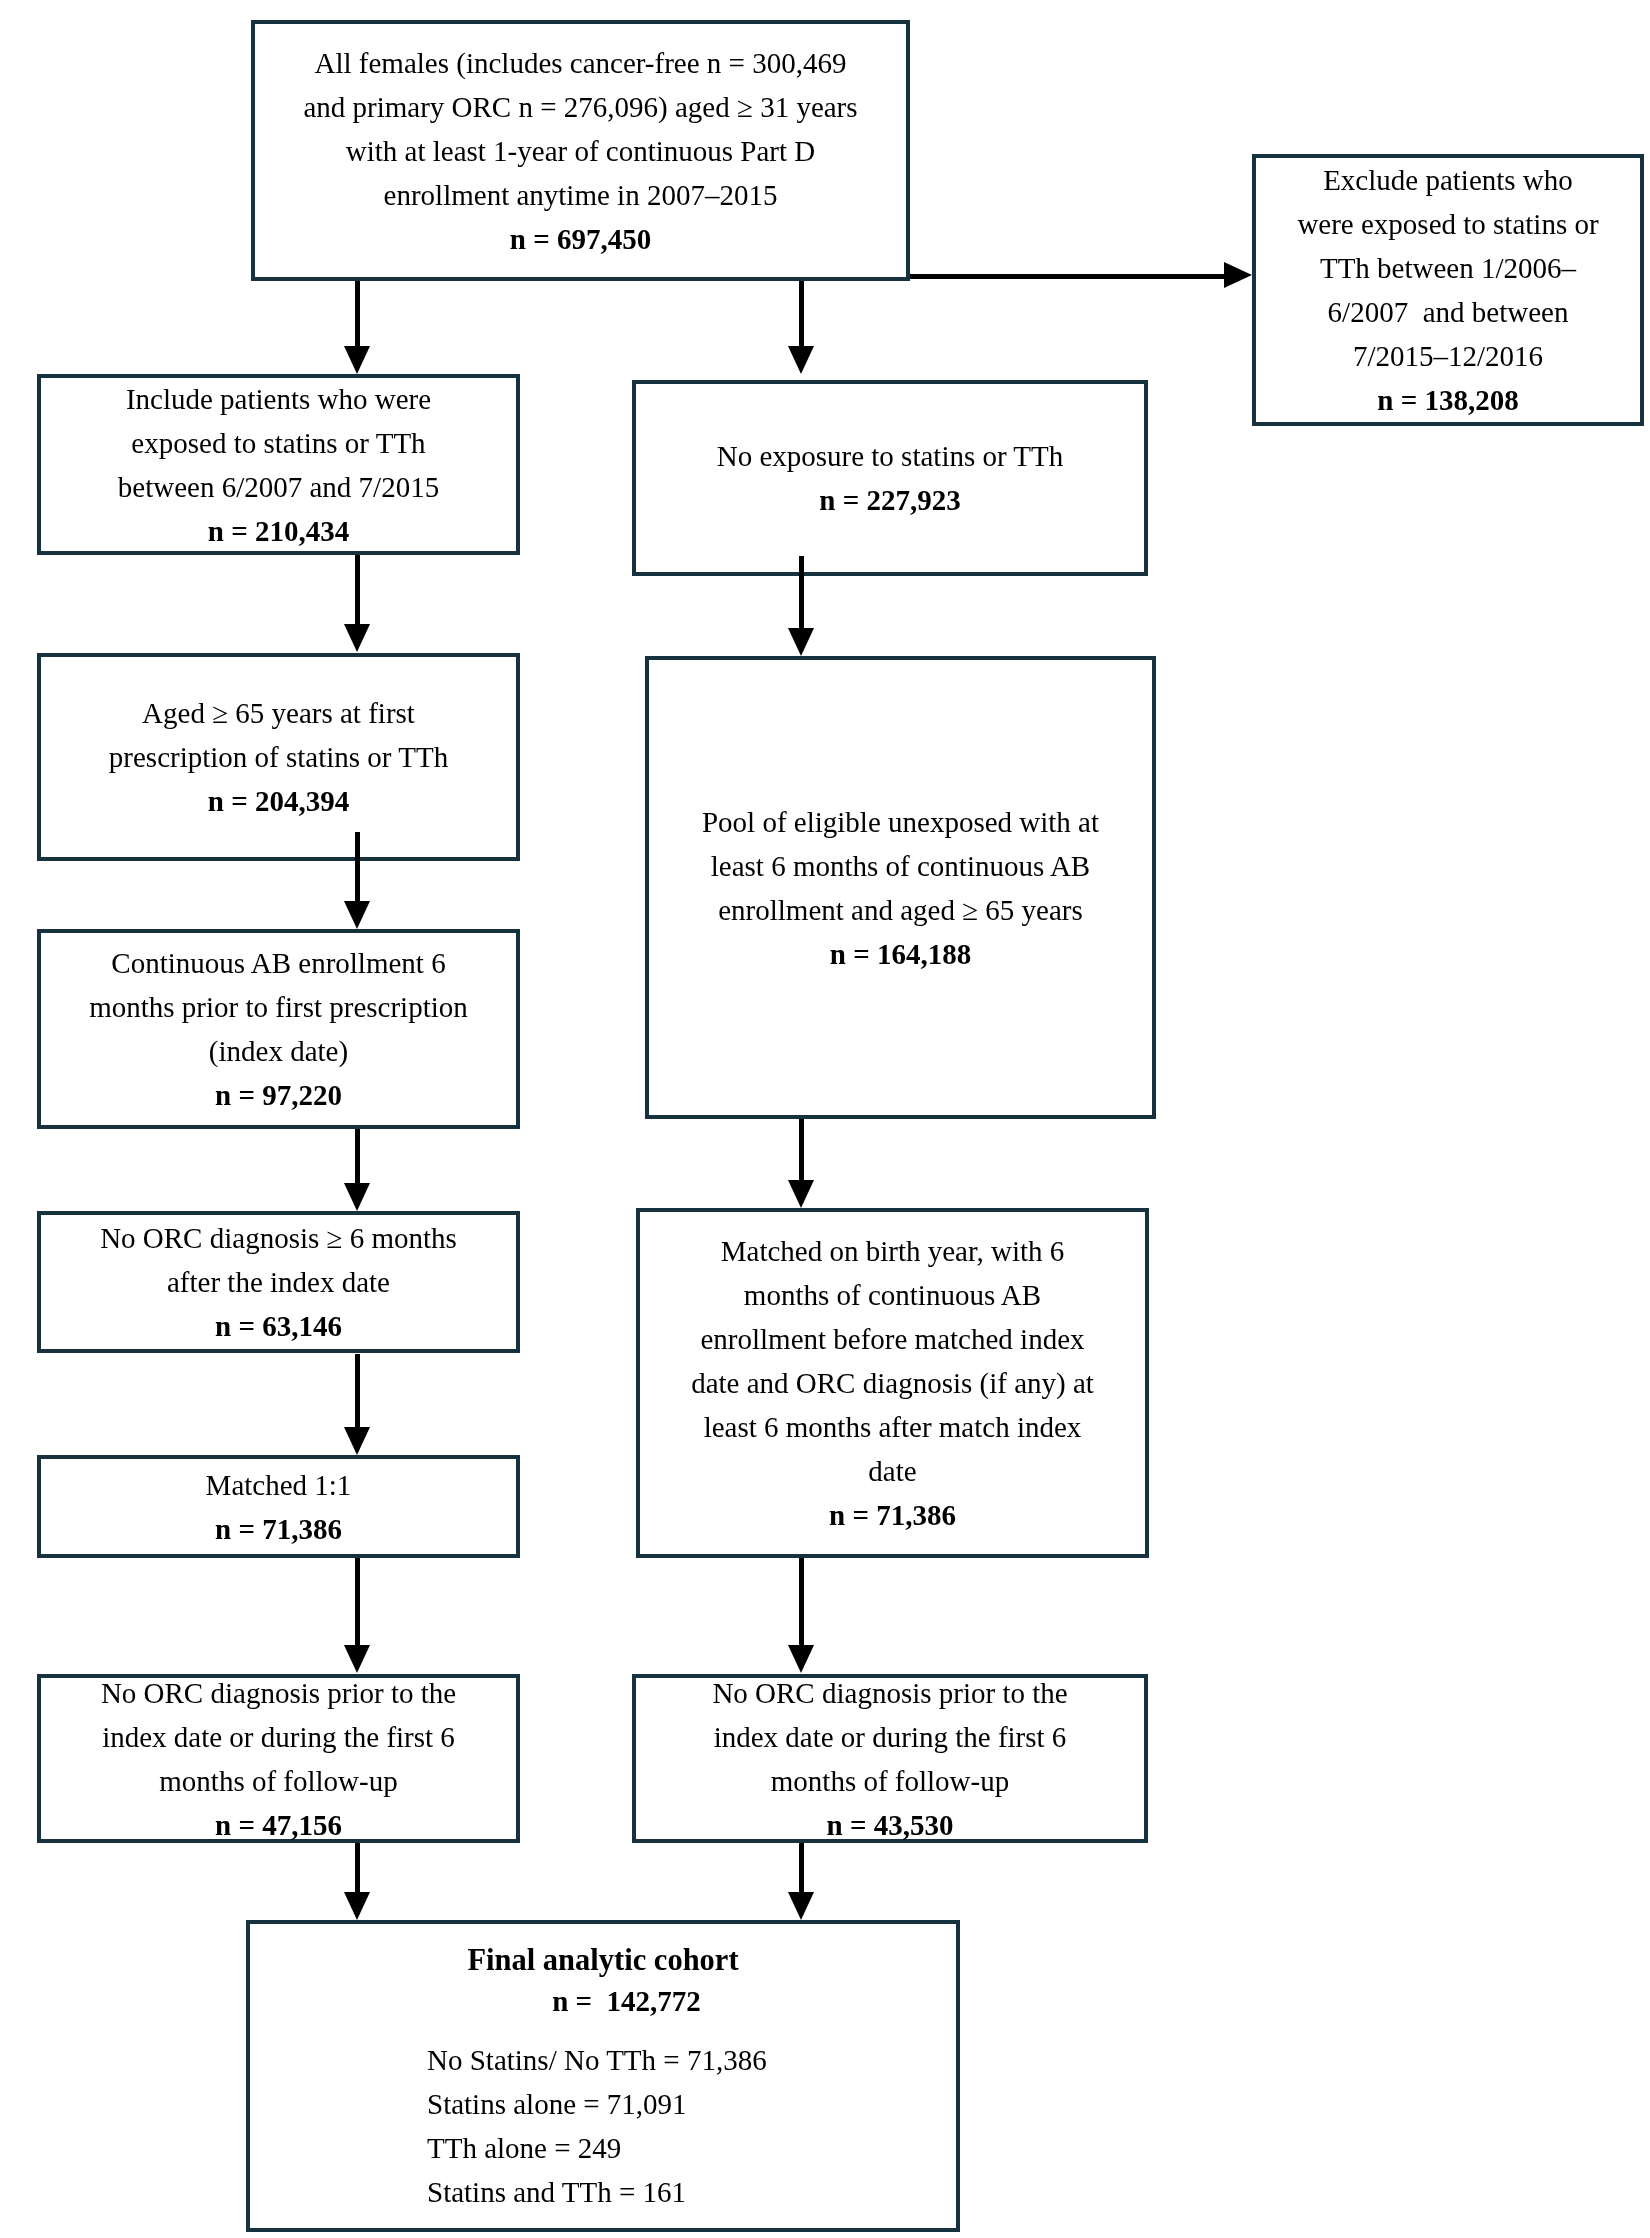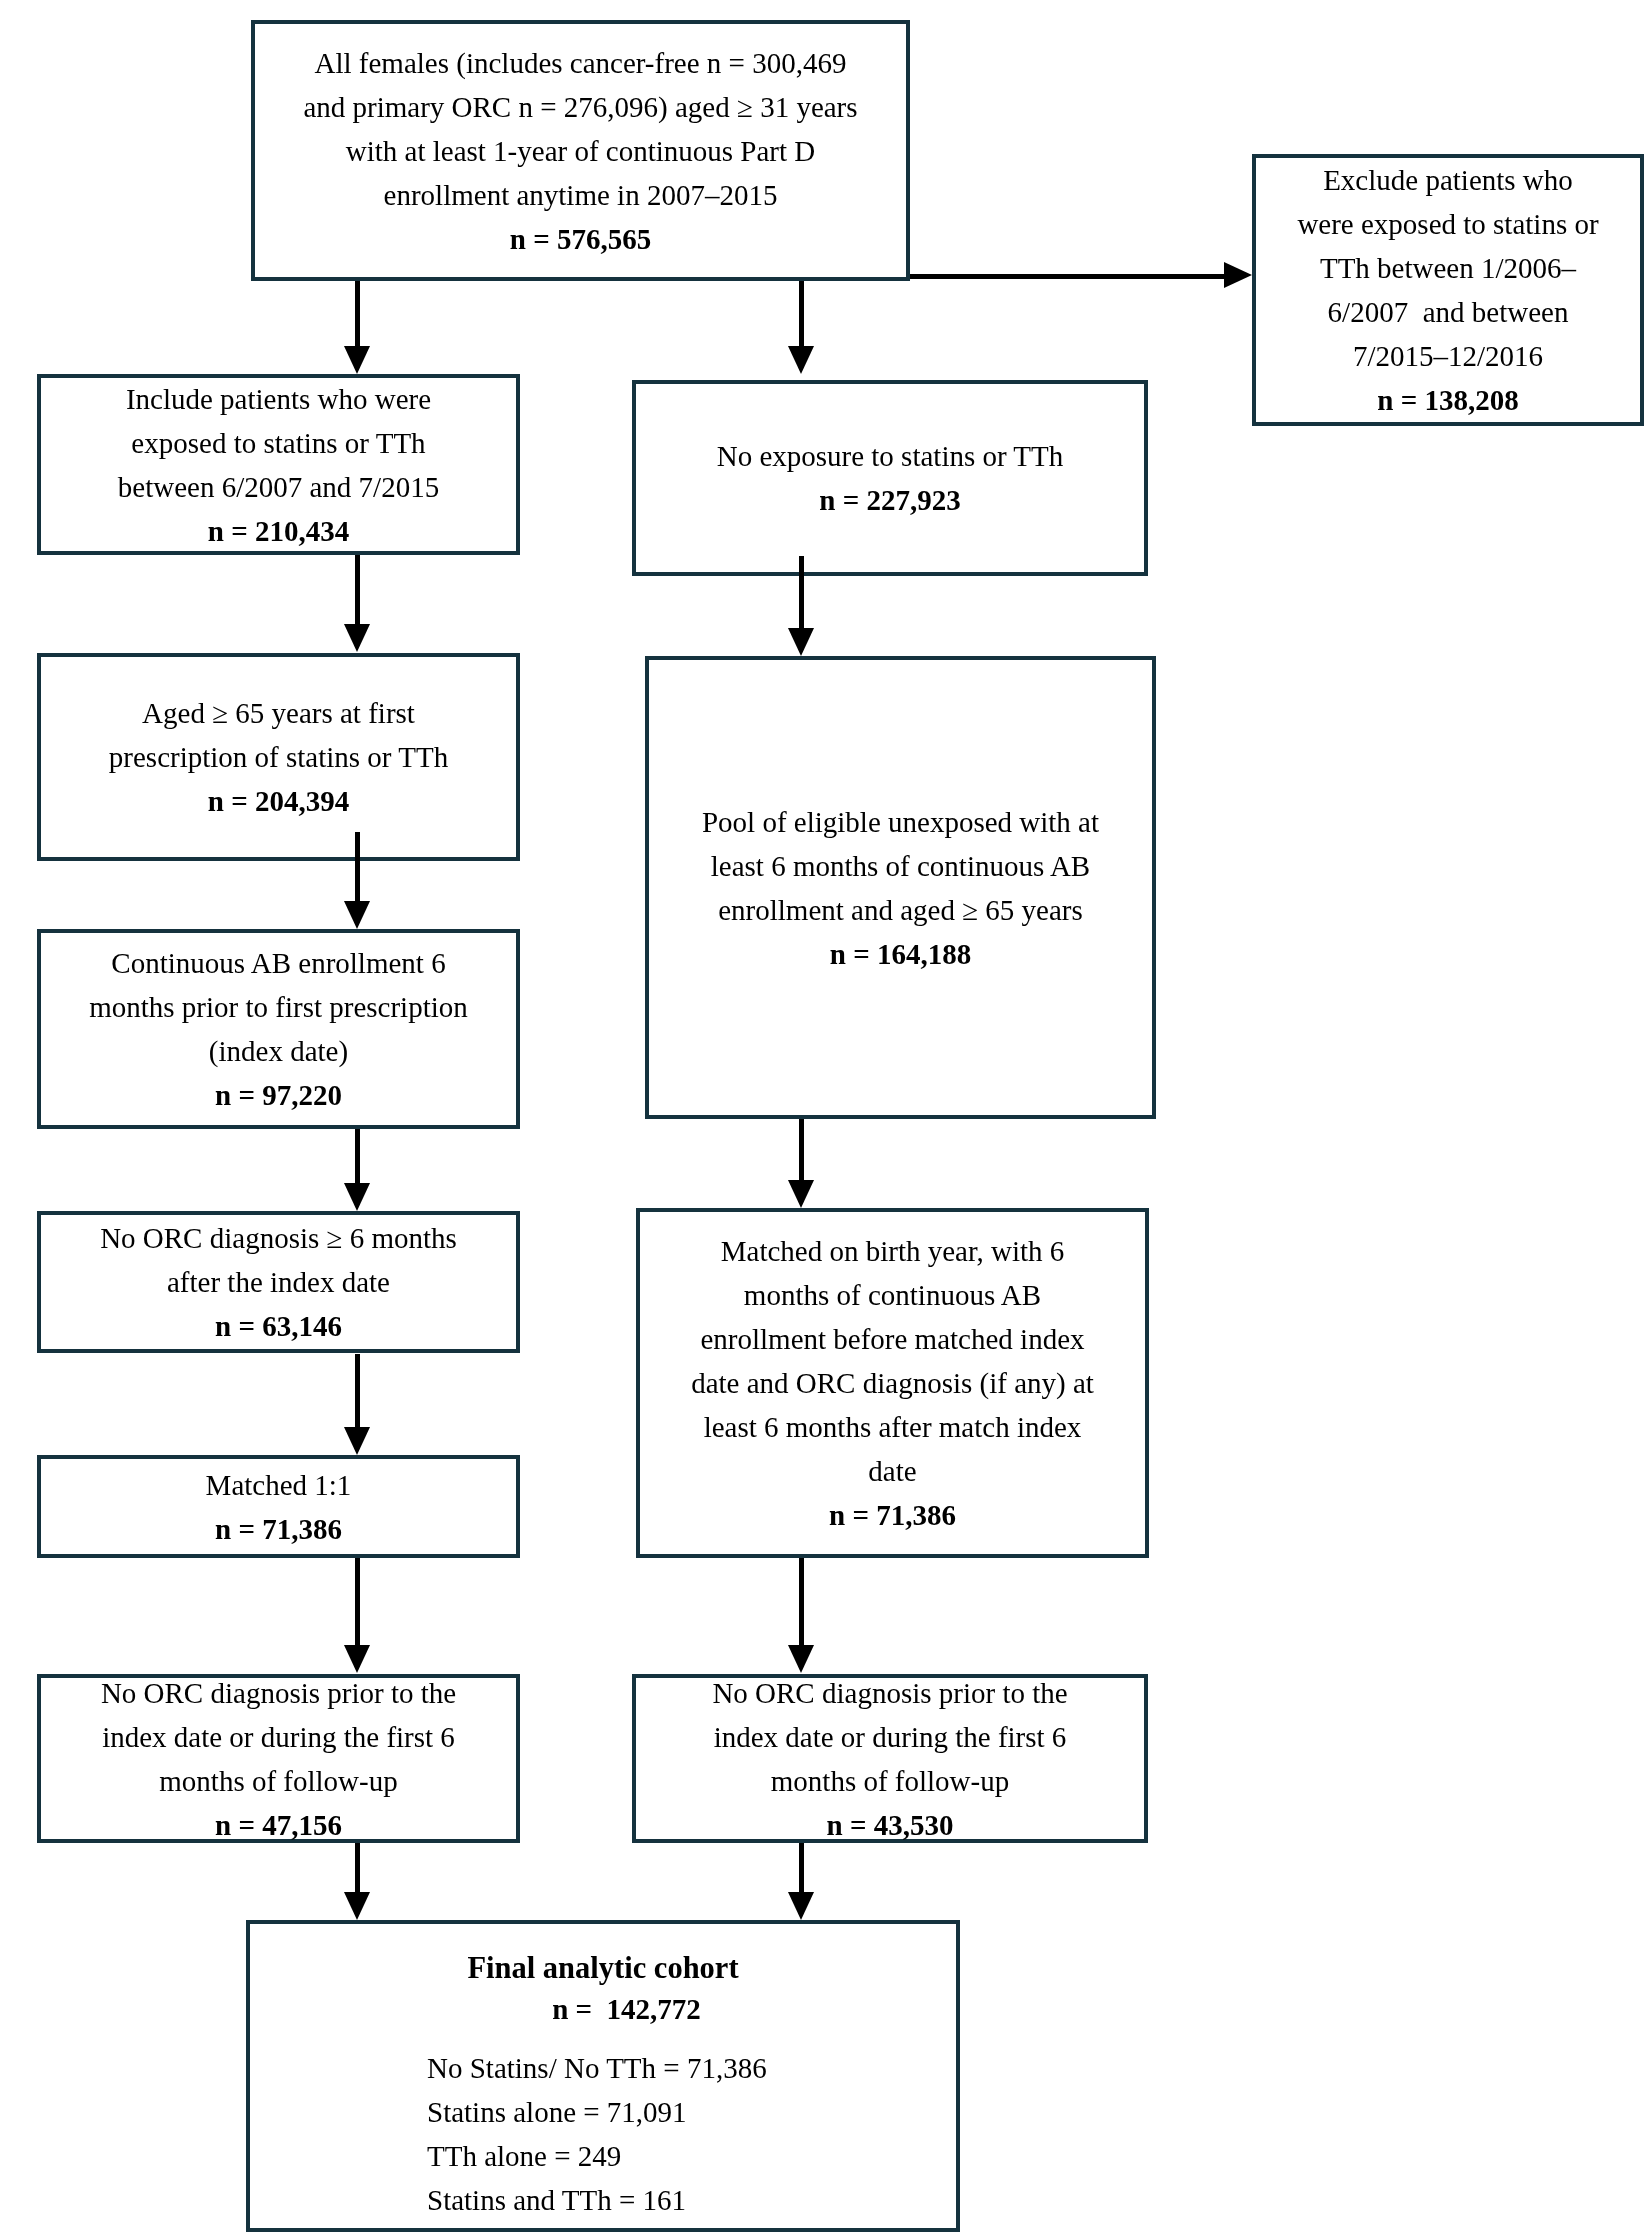--- a/index.html
+++ b/index.html
@@ -34,22 +34,22 @@
     font-size:29px;
     line-height:44px;
   }
   .box-n{
     white-space:pre-wrap;
     font-size:29px;
     line-height:44px;
     font-weight:bold;
   }
   .box.final{
-    justify-content:flex-end;
-    padding-top:1px;
+    justify-content:flex-start;
+    padding-top:16px;
   }
   .box.final .box-title{
     font-size:30.5px;
     line-height:41px;
     font-weight:bold;
   }
   .box.final .box-n{
     line-height:41px;
     margin-left:47px;
   }
@@ -92,21 +92,21 @@
 </head>
 <body>
 
 <div id="canvas">
 
   <div class="box" style="left:251px;top:20px;width:659px;height:261px">
     <div class="box-text">All females (includes cancer-free n = 300,469
 and primary ORC n = 276,096) aged ≥ 31 years
 with at least 1-year of continuous Part D
 enrollment anytime in 2007–2015</div>
-    <div class="box-n">n = 576,565</div>
+    <div class="box-n">n = 697,450</div>
   </div>
 
   <div class="box" style="left:1252px;top:154px;width:392px;height:272px">
     <div class="box-text">Exclude patients who
 were exposed to statins or
 TTh between 1/2006–
 6/2007  and between
 7/2015–12/2016</div>
     <div class="box-n">n = 138,208</div>
   </div>

